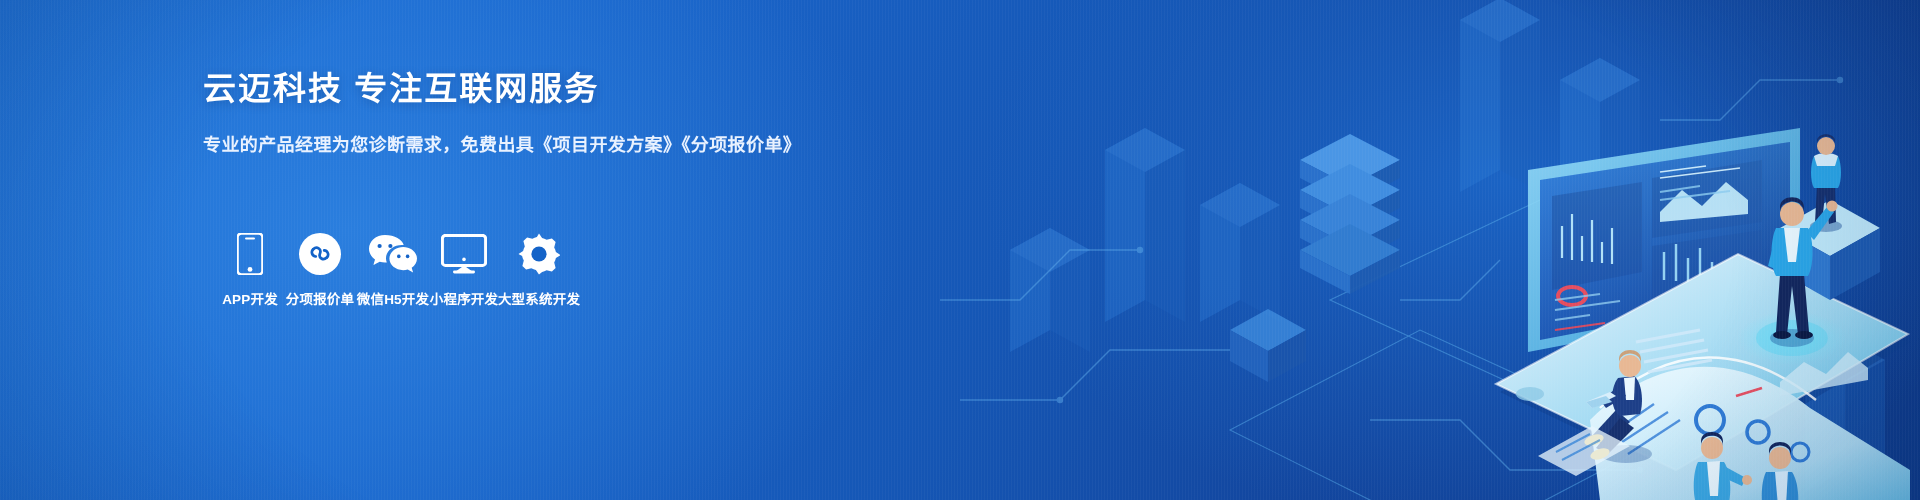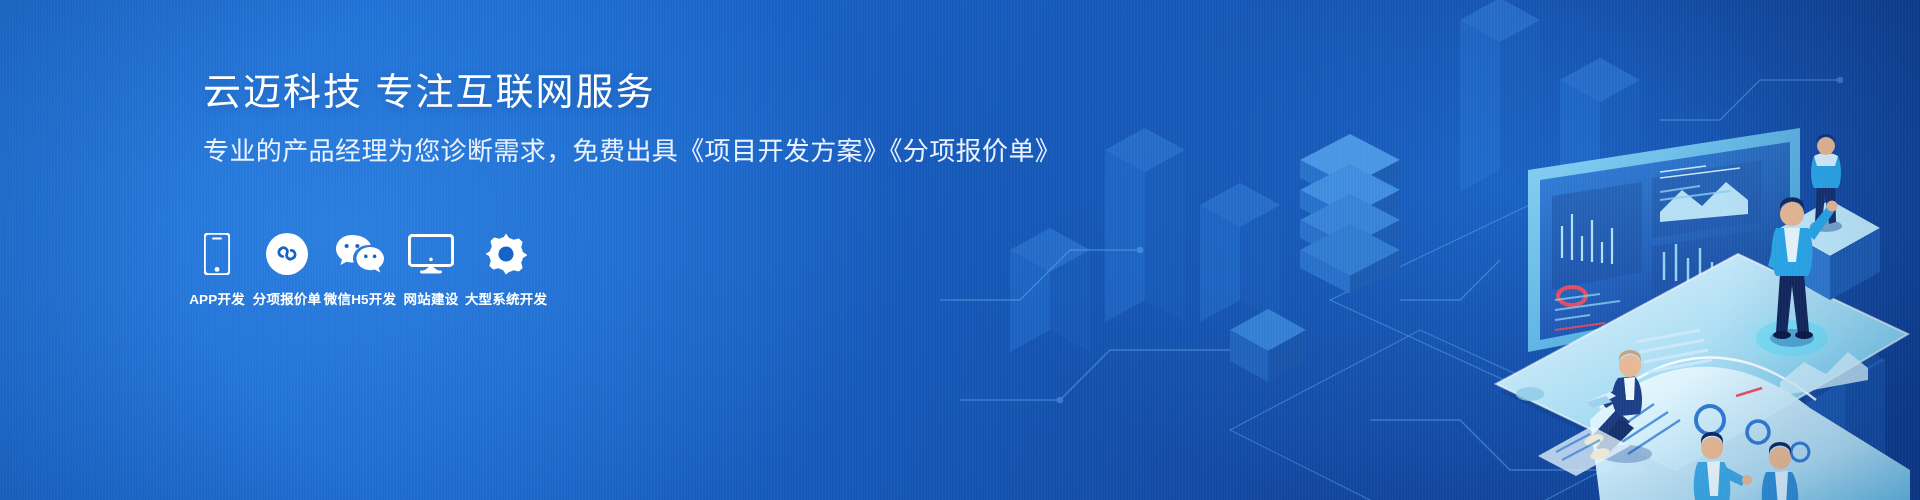--- a/index.html
+++ b/index.html
@@ -24,32 +24,32 @@
   }
   .vig{
     position:absolute;inset:0;
     background:radial-gradient(1400px 700px at 50% 50%, rgba(0,0,0,0) 55%, rgba(4,32,80,.38) 100%);
     pointer-events:none;
   }
 
   
   .copy{position:absolute;left:203px;top:70px;width:720px;}
   .headline{
-    margin:0;color:#ffffff;font-size:38px;line-height:1.18;
-    font-weight:400;letter-spacing:2px;white-space:nowrap;
+    margin:0;color:#ffffff;font-size:33px;line-height:1.18;
+    font-weight:700;letter-spacing:2px;white-space:nowrap;
     text-shadow:0 2px 10px rgba(0,30,80,.25);
   }
   .sub{margin:0;padding-top:19px;}
   .sub-line{
-    color:#e9f2ff;font-size:26px;line-height:34px;letter-spacing:.4px;
-    white-space:nowrap;font-weight:400;
+    color:#e9f2ff;font-size:18px;line-height:34px;letter-spacing:.4px;
+    white-space:nowrap;font-weight:700;
   }
 
   
-  .services{position:absolute;left:182px;top:231px;display:flex;align-items:flex-start;}
+  .services{position:absolute;left:215px;top:231px;display:flex;align-items:flex-start;}
   .svc{width:0;display:flex;flex-direction:column;align-items:center;}
   .svc-ic{height:46px;display:flex;align-items:center;justify-content:center;}
   .svc-ic svg{display:block;fill:#ffffff;}
   .svc-lb{
     margin-top:15px;color:#ffffff;font-size:13.5px;line-height:16px;
     white-space:nowrap;font-weight:700;letter-spacing:.2px;
   }
 
   
   .art{position:absolute;right:0;top:0;width:1020px;height:500px;}
@@ -400,21 +400,21 @@
 
     <div class="svc" style="margin-left:71px">
       <div class="svc-ic">
         <svg width="46" height="40" viewBox="0 0 46 40">
           <rect x="1.4" y="1.4" width="43.2" height="30" rx="3" ry="3" fill="none" stroke="#fff" stroke-width="3"></rect>
           <circle cx="23" cy="25.4" r="1.8" fill="#fff"></circle>
           <path d="M14 38 L23 31.6 L32 38 Z" fill="#fff"></path>
           <rect x="12" y="36.6" width="22" height="2.8" rx="1.4" fill="#fff"></rect>
         </svg>
       </div>
-      <div class="svc-lb">网站建设</div>
+      <div class="svc-lb">小程序开发</div>
     </div>
 
     <div class="svc" style="margin-left:75px">
       <div class="svc-ic">
         <svg width="42" height="42" viewBox="0 0 42 42">
           <path fill="#fff" d="M21 0.5l3.1 4.6c1.6.3 3.1.9 4.5 1.7l5.3-1.4 3.7 3.7-1.4 5.3c.8 1.4 1.4 2.9 1.7 4.5l4.6 3.1-0.5 0.5-4.1 2.6c-.3 1.6-.9 3.1-1.7 4.5l1.4 5.3-3.7 3.7-5.3-1.4c-1.4.8-2.9 1.4-4.5 1.7L21 41.5l-3.1-4.6c-1.6-.3-3.1-.9-4.5-1.7l-5.3 1.4-3.7-3.7 1.4-5.3c-.8-1.4-1.4-2.9-1.7-4.5L0.5 21l4.6-3.1c.3-1.6.9-3.1 1.7-4.5L5.4 8.1l3.7-3.7 5.3 1.4c1.4-.8 2.9-1.4 4.5-1.7L21 0.5z"></path>
           <circle cx="21" cy="21" r="7.6" fill="#1463c8"></circle>
         </svg>
       </div>
       <div class="svc-lb">大型系统开发</div>

